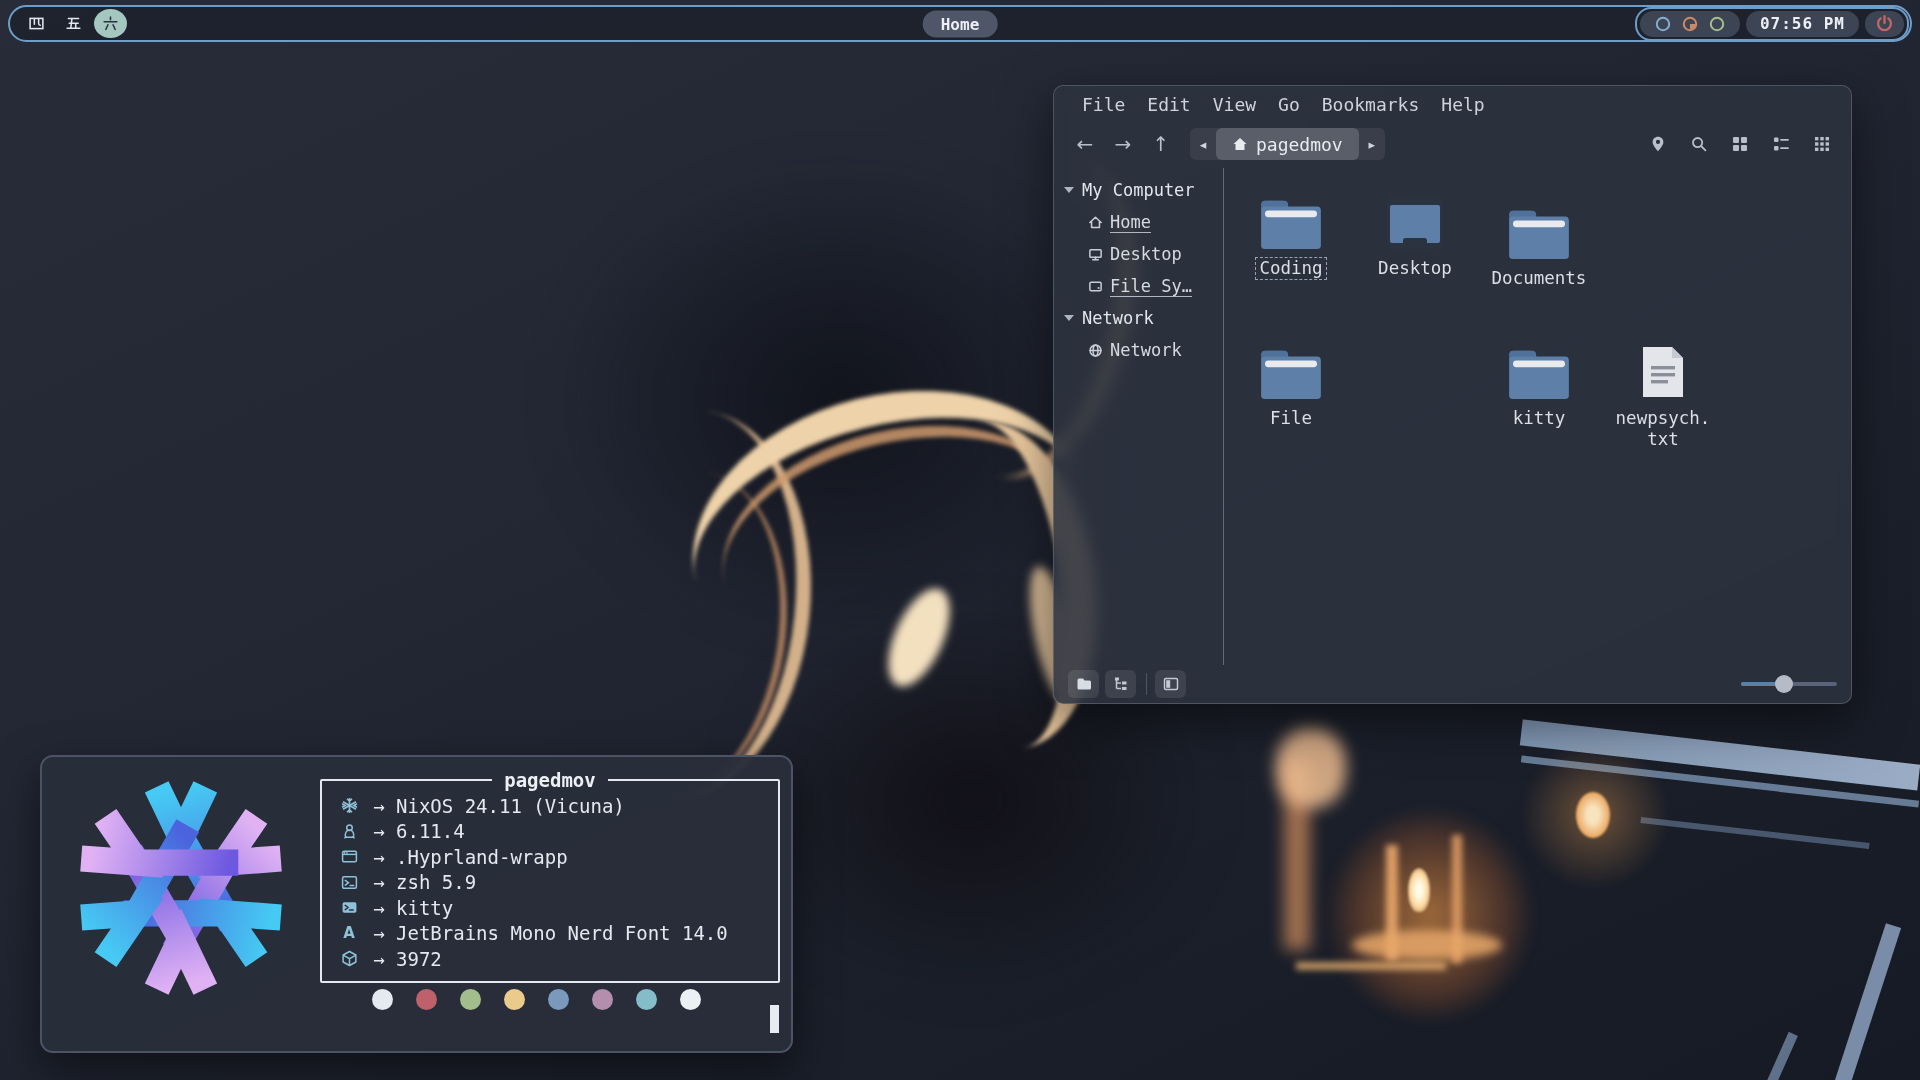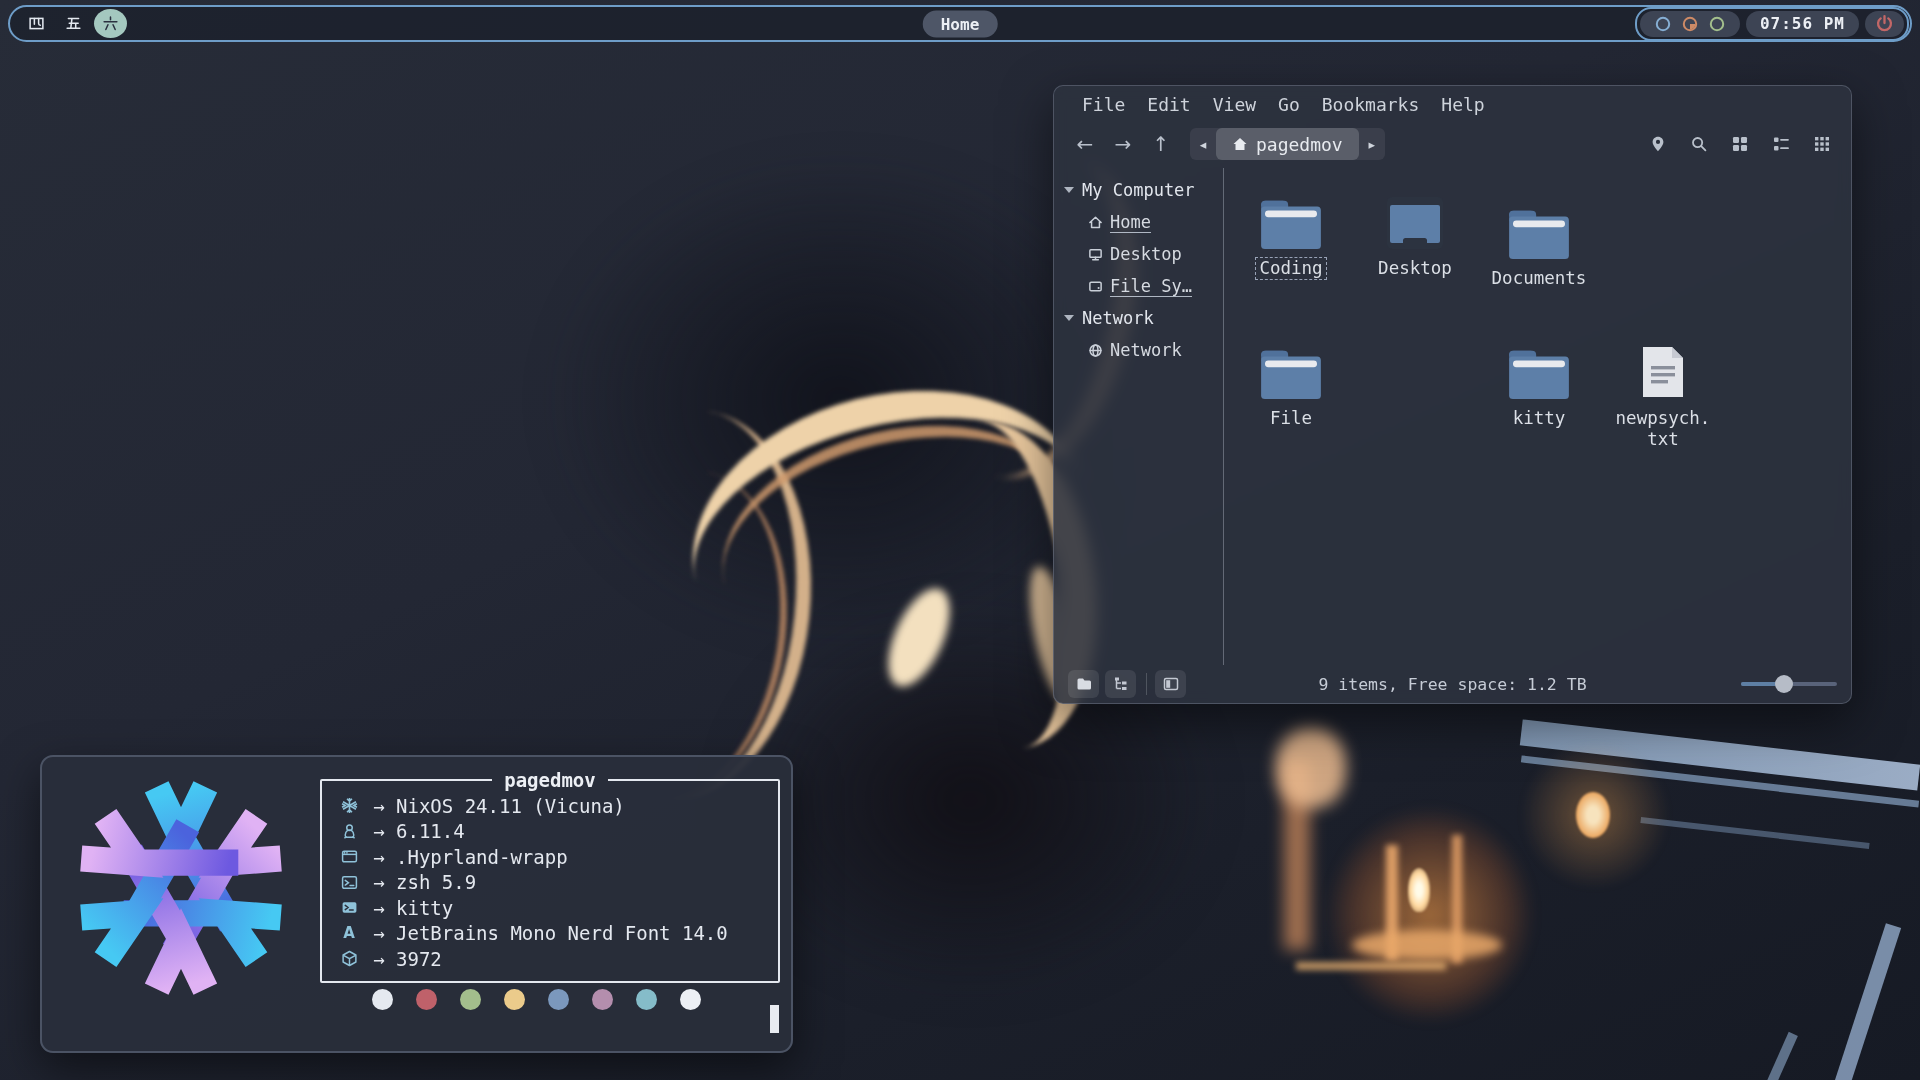--- a/index.html
+++ b/index.html
@@ -395,21 +395,20 @@
         <rect x="9" y="11" width="4.5" height="3" fill="#c3c8d2"></rect>
       </svg>
     </div>
     <div class="sb-div"></div>
     <div class="sb-btn">
       <svg width="16" height="16" viewBox="0 0 16 16">
         <rect x="1.5" y="2.5" width="13" height="11" rx="1.5" stroke="#c3c8d2" stroke-width="1.5" fill="none"></rect>
         <rect x="3.2" y="4.2" width="4" height="7.6" fill="#c3c8d2"></rect>
       </svg>
     </div>
-    <div class="sb-text">9 items, Free space: 1.2 TB</div>
     <div class="sb-slider">
       <div class="sb-track"></div>
       <div class="sb-fill"></div>
       <div class="sb-thumb"></div>
     </div>
   </div>
 </div>
 
 <div id="term" class="abs">
   <svg id="nixlogo" viewBox="0 0 220 220">

